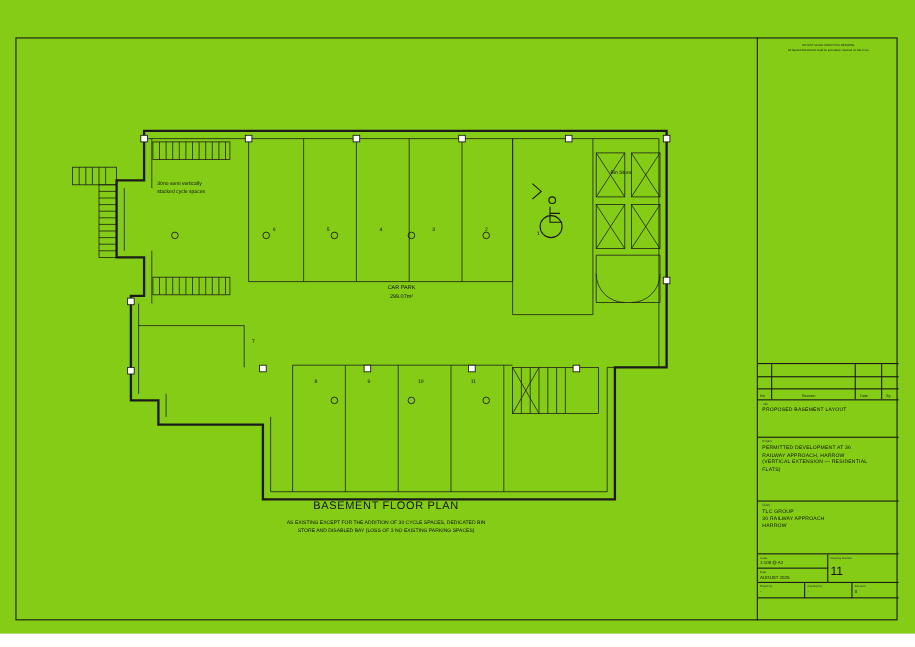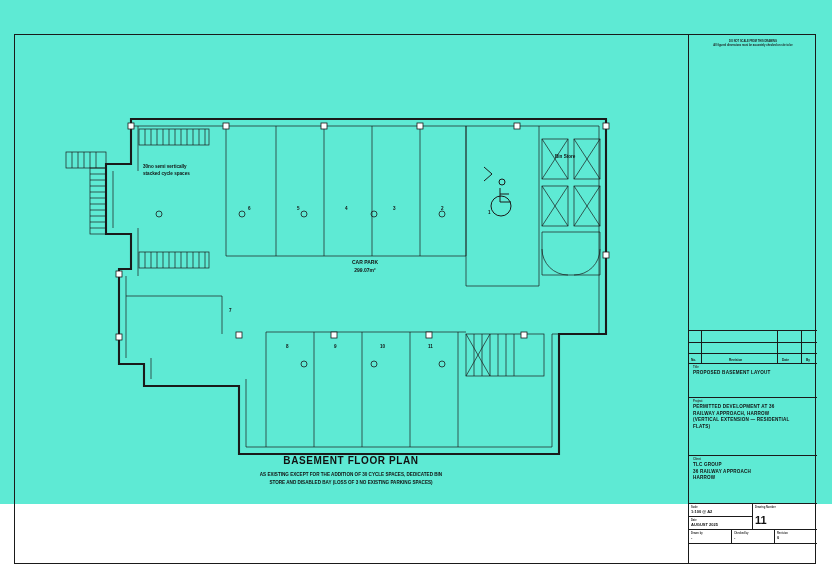--- a/index.html
+++ b/index.html
@@ -10,23 +10,22 @@
   body {
     width: 832px;
     height: 588px;
     font-family: "Liberation Sans", sans-serif;
     color: #1a1a1a;
     overflow: hidden;
   }
   #sheet {
     position: relative;
     width: 832px;
-    height: 504px;
-    background: #5eead4;
-    font-weight: bold;
+    height: 576px;
+    background: #84cc16;
   }
   
   .sheet-border {
     position: absolute;
     left: 14px;
     top: 34px;
     width: 802px;
     height: 530px;
     border: 1px solid #1a1a1a;
     box-sizing: border-box;

